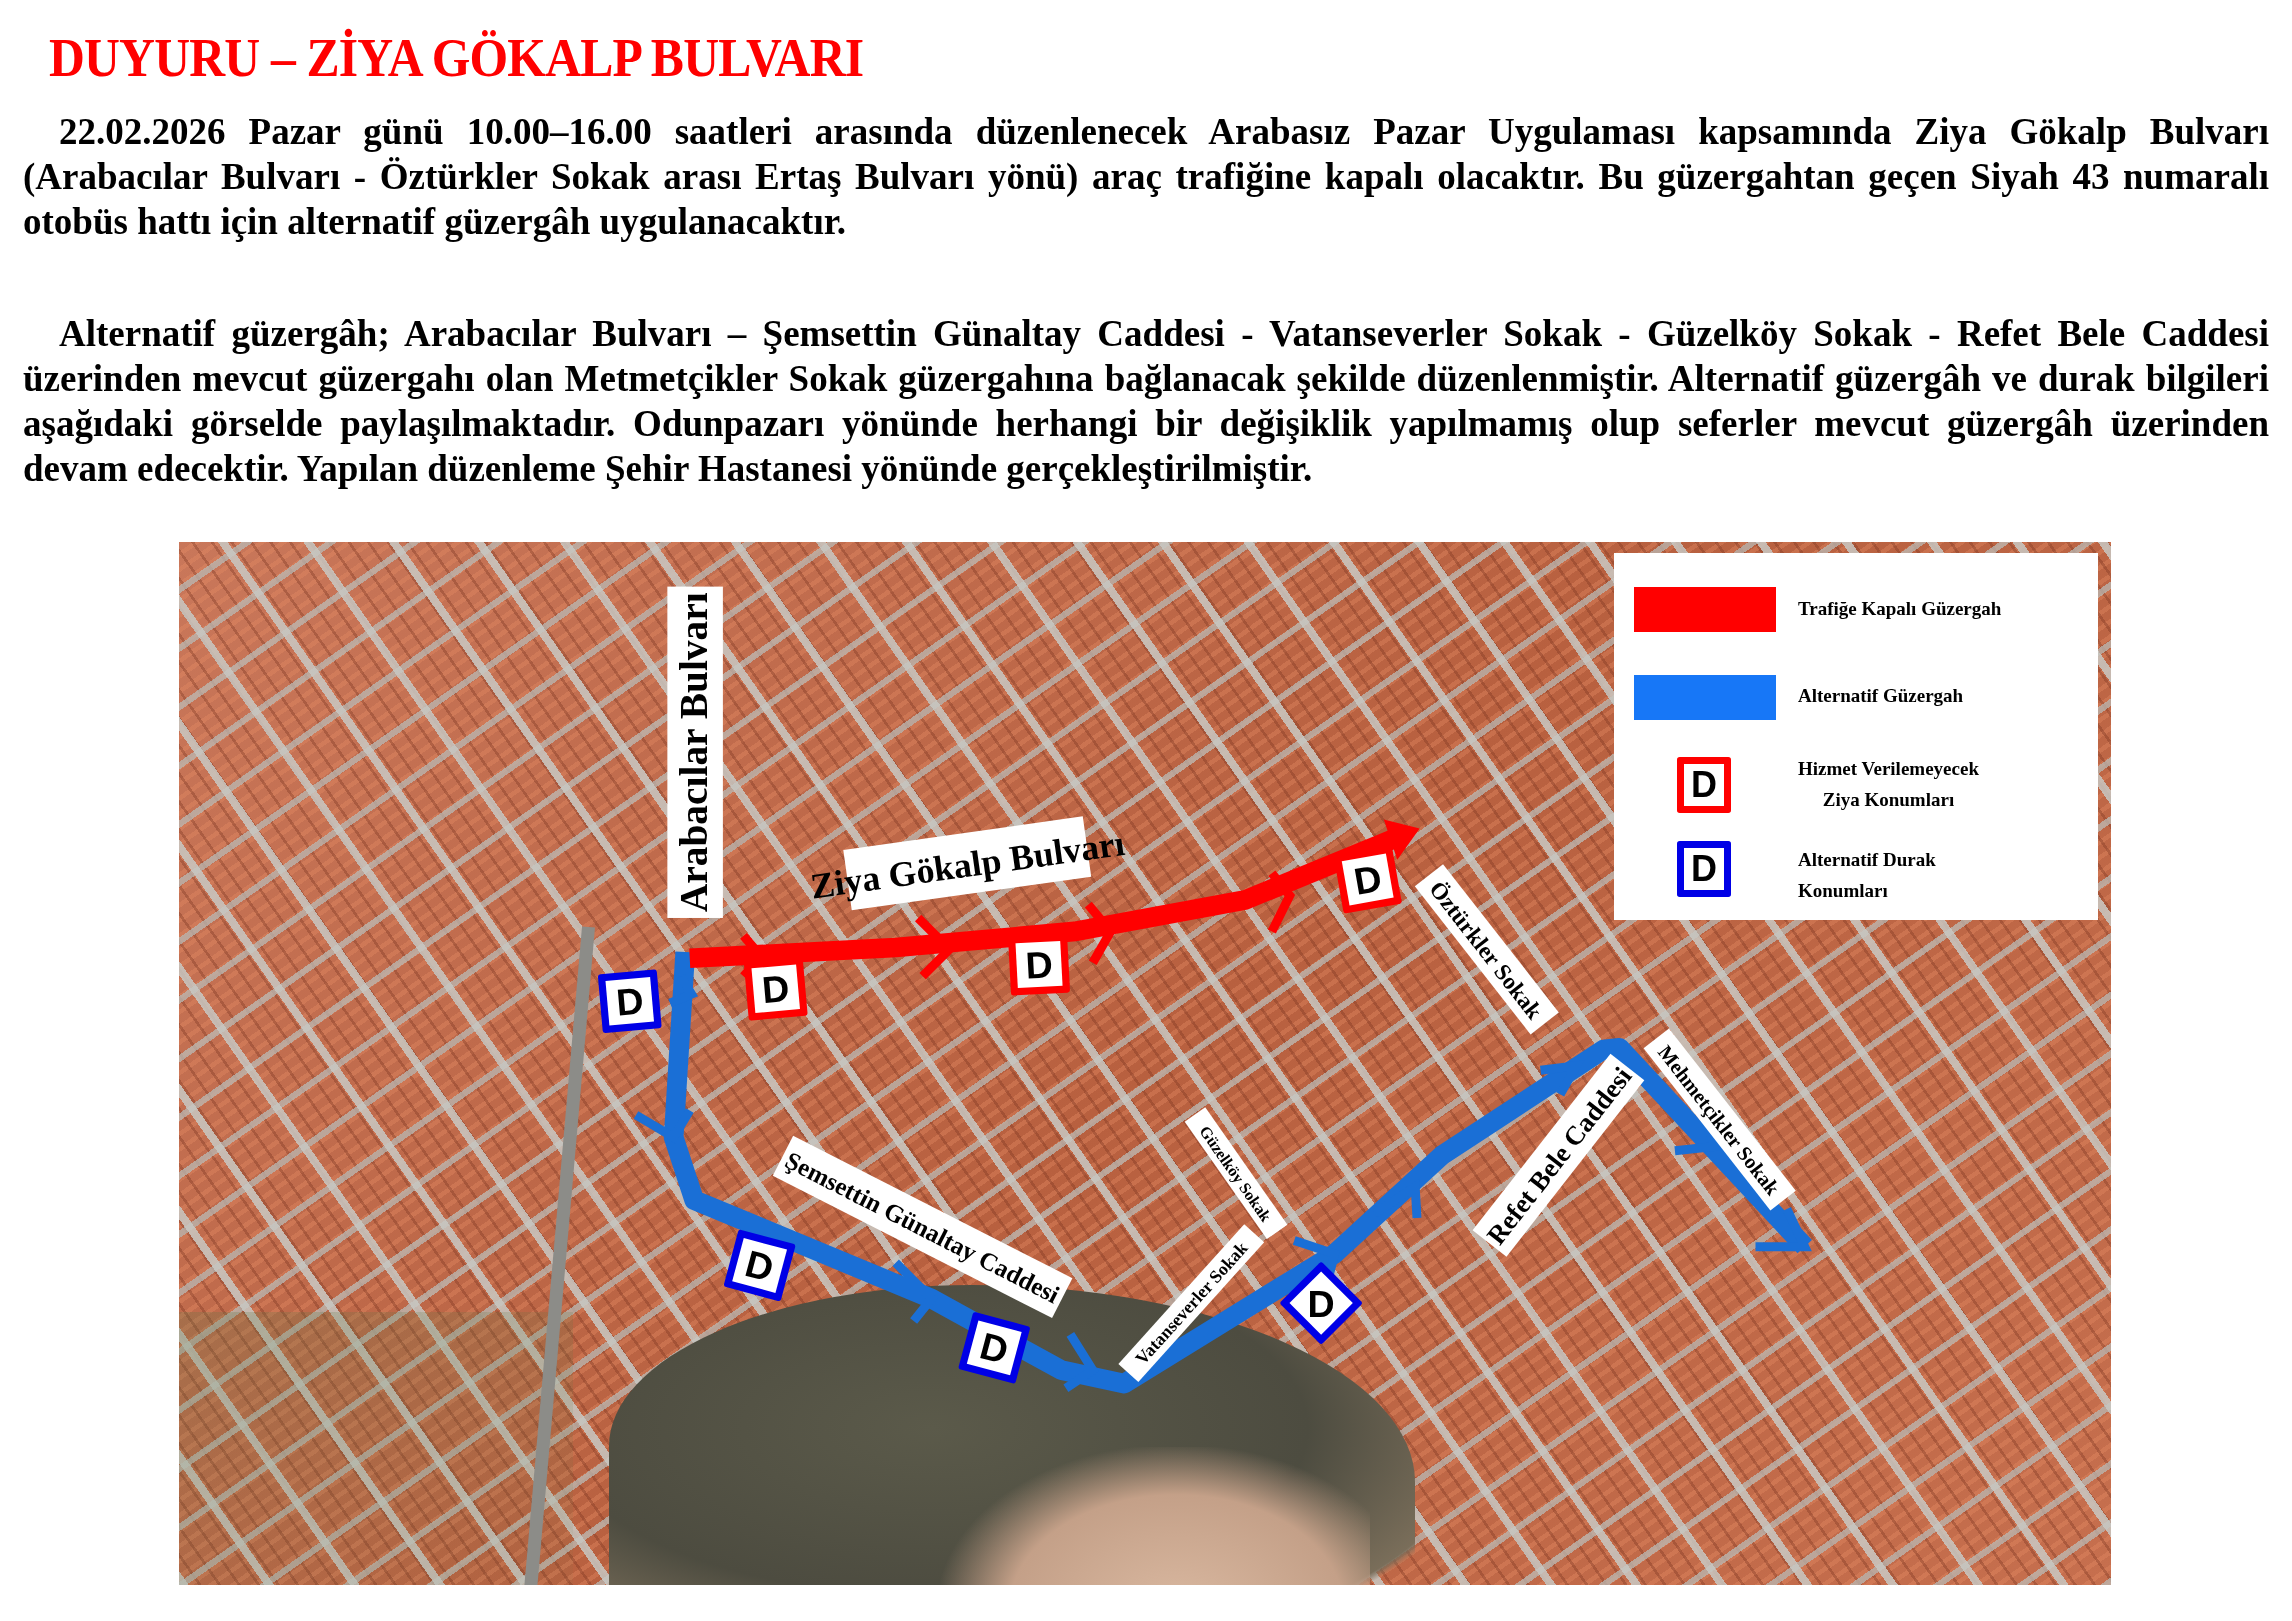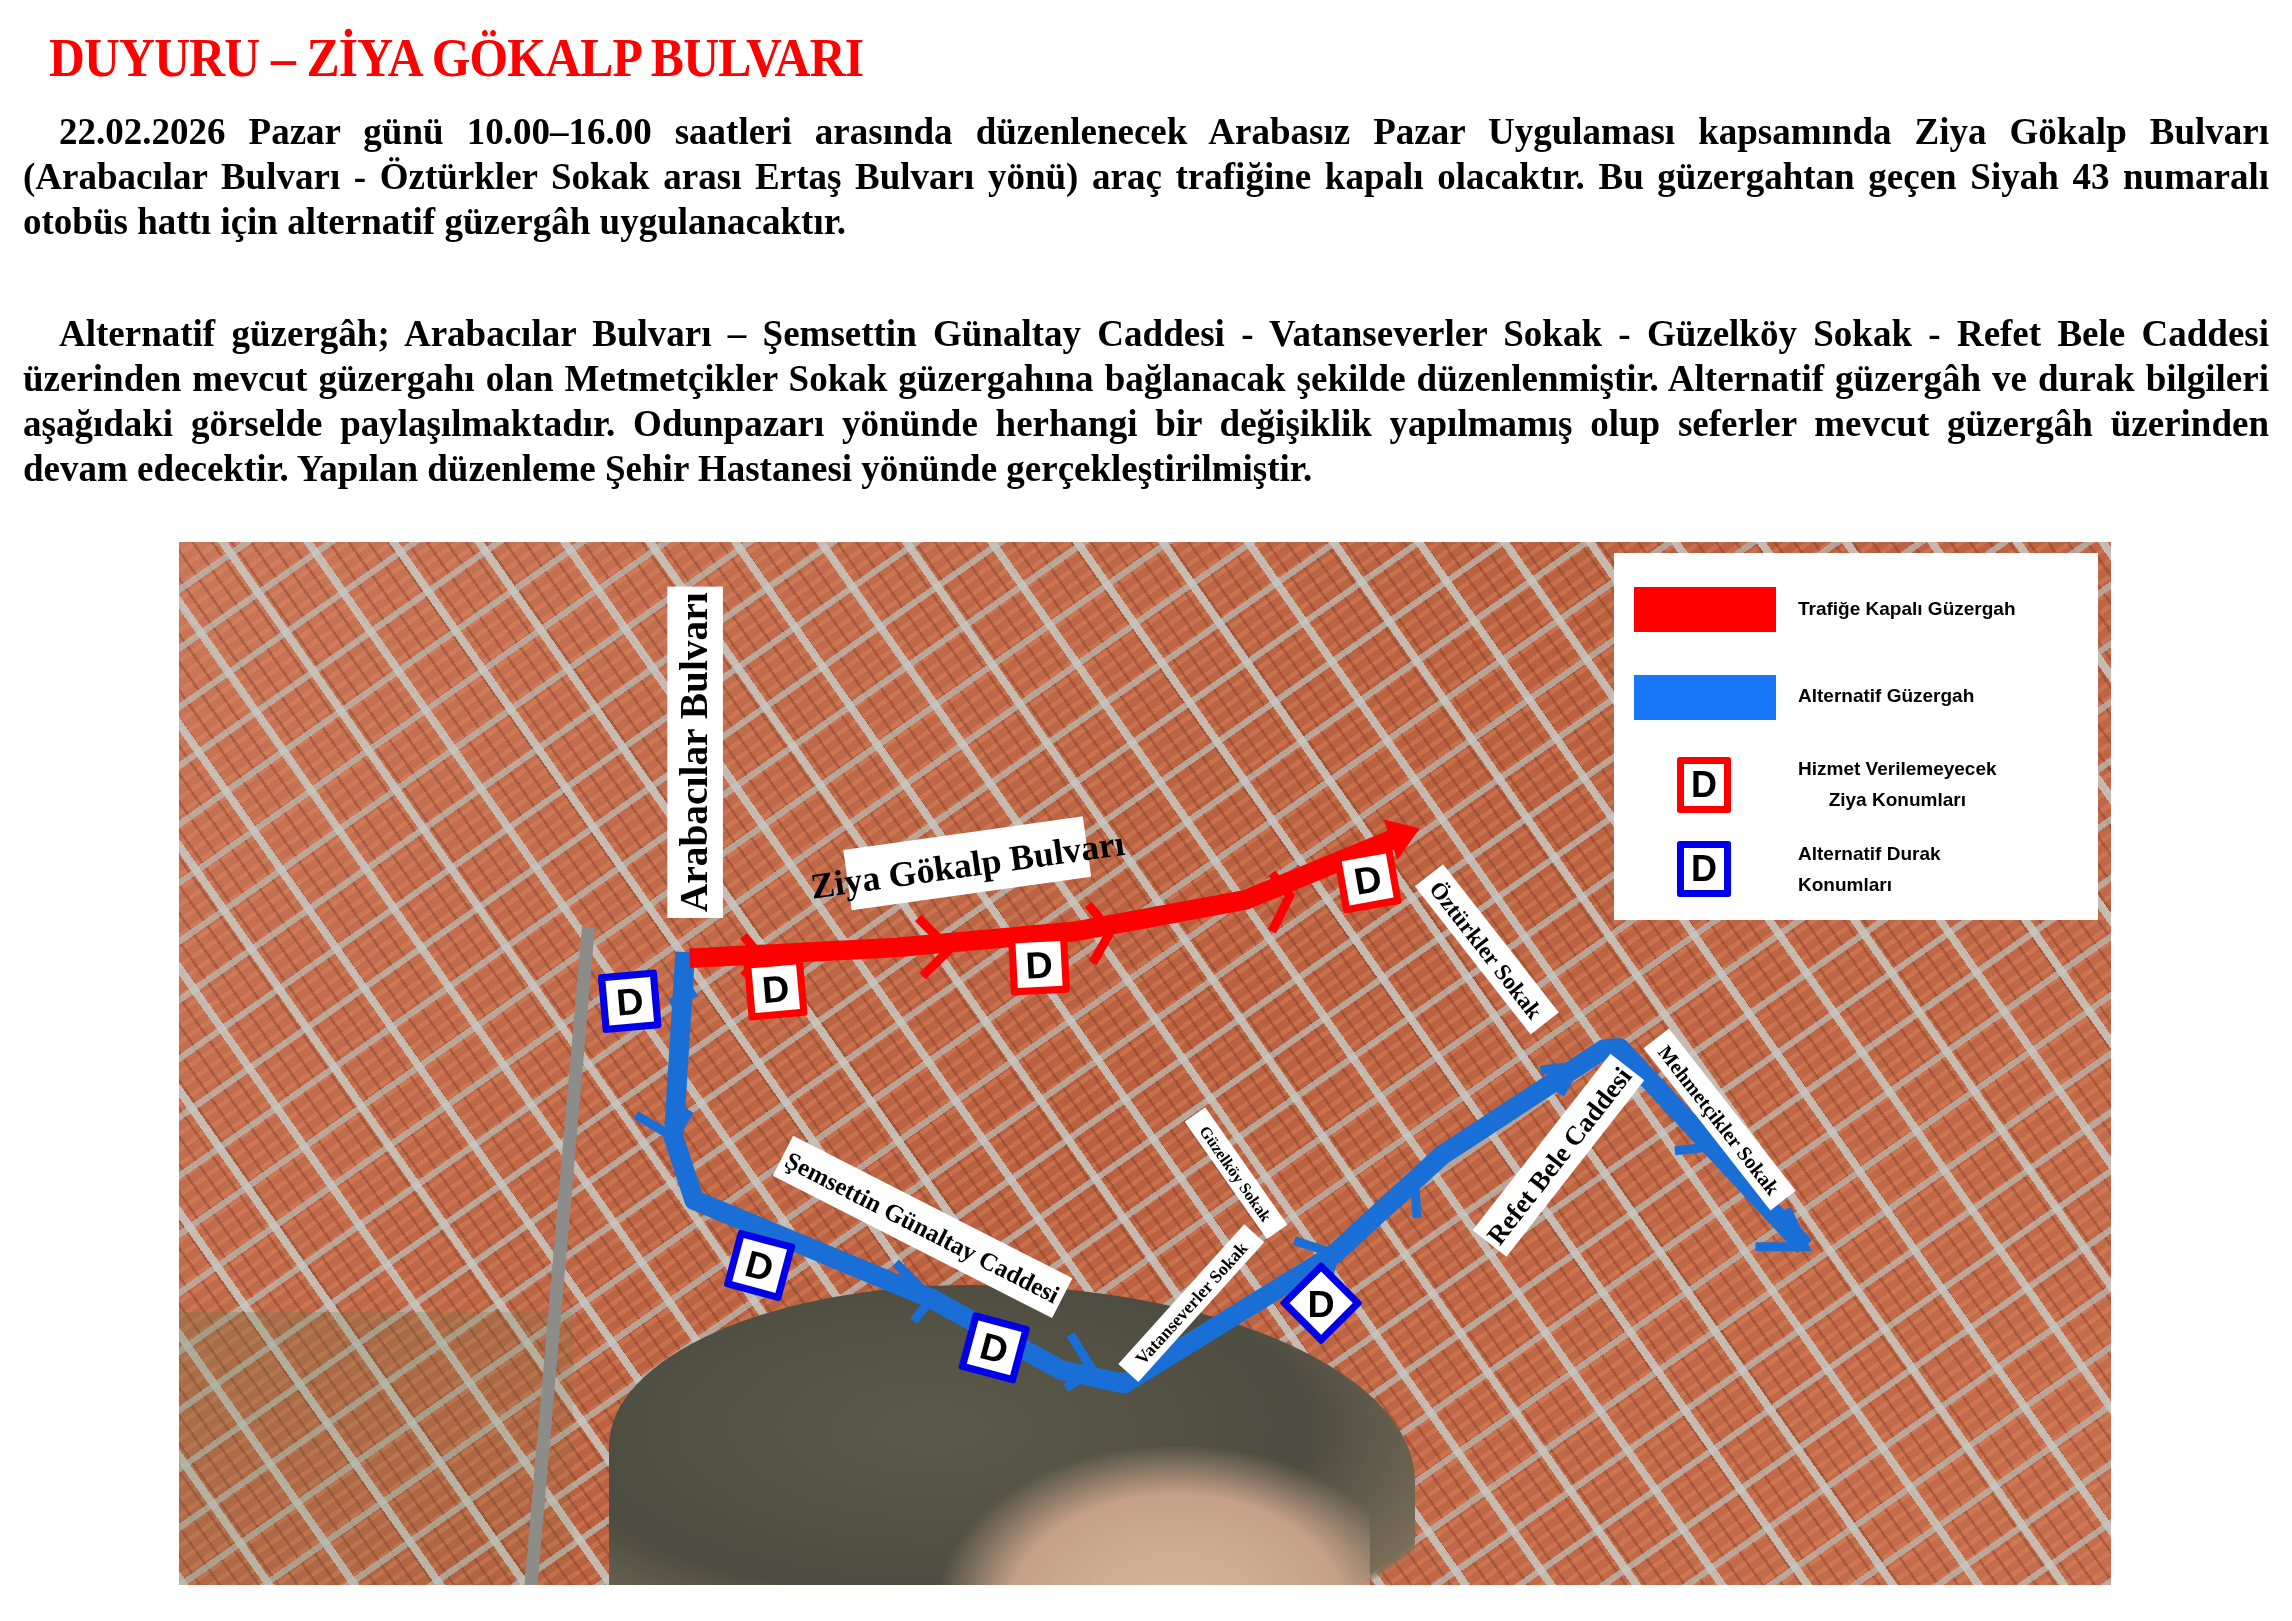--- a/index.html
+++ b/index.html
@@ -31,21 +31,21 @@
                     background: linear-gradient(160deg, rgba(90,120,70,0.25), rgba(90,120,70,0.05)); }
   .map .rail { position: absolute; left: 403px; top: 385px; width: 12.5px; height: 716px; background: #8c8c88;
                transform: rotate(5deg); transform-origin: top; }
   .overlay { position: absolute; left: 0; top: 0; width: 2293px; height: 1621px; pointer-events: none; }
   .overlay [data-interactable="true"] { pointer-events: auto; cursor: pointer; }
   .lbl { font-family: "Liberation Serif", "DejaVu Serif", serif; font-weight: bold; fill: #000; }
 
   .legend { position: absolute; left: 1614px; top: 553px; width: 484px; height: 367px; background: #ffffff; }
   .legend .sw { position: absolute; left: 19.7px; width: 142px; height: 45px; }
   .legend .txt { position: absolute; left: 184px; font-size: 19px; font-weight: bold; line-height: 31px;
-                 font-family: Liberation Sans, sans-serif; }
+                 font-family: Liberation Serif, serif; }
   .legend .stop { position: absolute; left: 63px; width: 54px; height: 56px; box-sizing: border-box;
                   background: #fff; border-radius: 2.7px; display: flex; align-items: center; justify-content: center;
                   font-family: "Liberation Sans", "DejaVu Sans", sans-serif; font-weight: bold; font-size: 36px; }
   .legend .stop.red { border: 7.2px solid #ff0000; outline: 0.9px solid #ff0000; outline-offset: -2.7px; }
   .legend .stop.blue { border: 7.2px solid #0000e6; outline: 0.9px solid #0000e6; outline-offset: -2.7px; }
 </style>
 </head>
 <body>
 
 <div class="title" data-interactable="false">DUYURU – ZİYA GÖKALP BULVARI</div>
@@ -167,18 +167,18 @@
   <div class="sw" style="top: 122px; background: rgb(23, 119, 247);" data-interactable="false"></div>
   <div class="txt" style="top:127px;text-align:right;" data-interactable="false">Alternatif Güzergah</div>
 
   <div class="stop red" style="top:204px;" data-interactable="false">D</div>
   <div class="txt" style="top:200px;text-align:center;" data-interactable="false">
     <div data-interactable="false">Hizmet Verilemeyecek</div>
     <div data-interactable="false">Ziya Konumları</div>
   </div>
 
   <div class="stop blue" style="top:288px;" data-interactable="false">D</div>
-  <div class="txt" style="top:285px;" data-interactable="false">
+  <div class="txt" style="top:291px;" data-interactable="false">
     <div data-interactable="false">Alternatif Durak</div>
     <div data-interactable="false">Konumları</div>
   </div>
 </div>
 
 
 </body></html>

